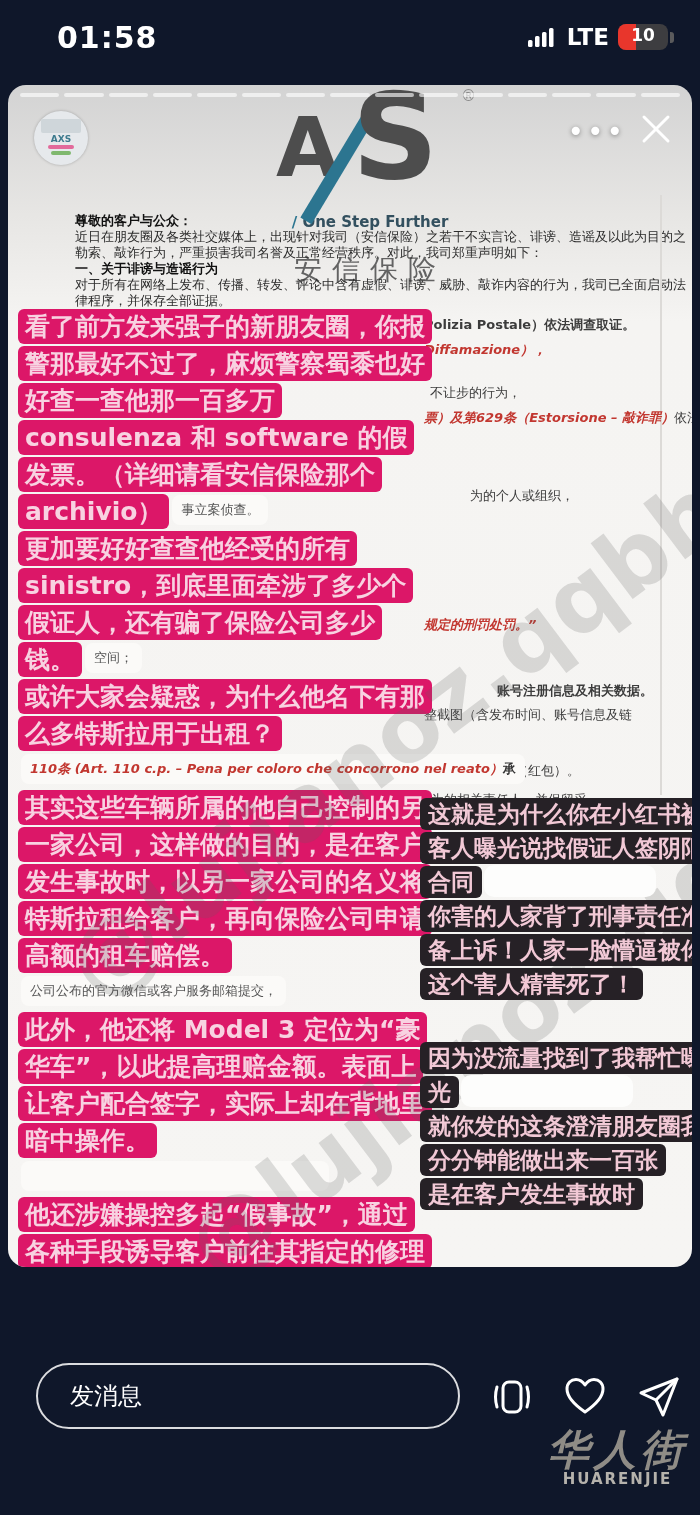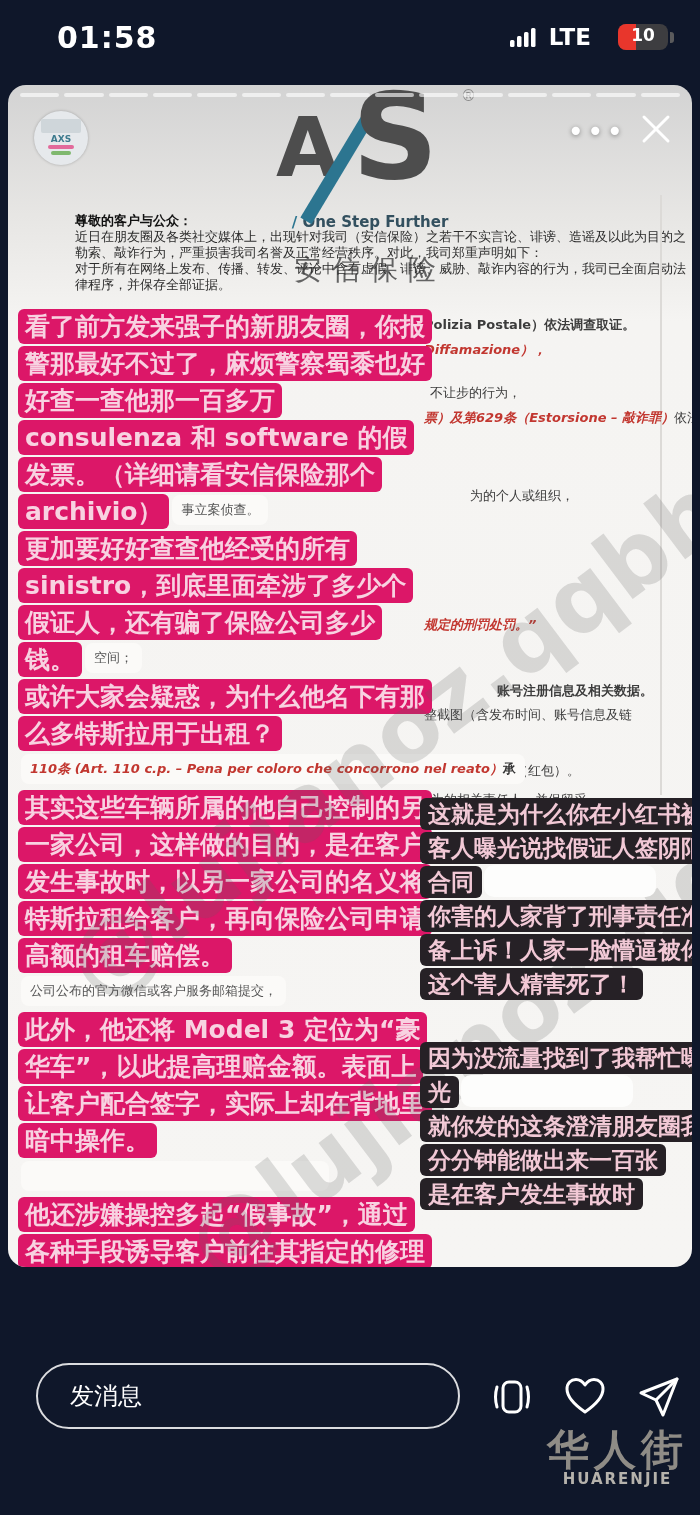--- a/index.html
+++ b/index.html
@@ -85,39 +85,39 @@
   .wm2{left:110px;top:880px;}
 
   
   .msg-pill{position:absolute;left:36px;top:1363px;width:424px;height:66px;border:2px solid rgba(255,255,255,.85);
             border-radius:34px;color:#fff;font-size:24px;line-height:62px;padding-left:32px;box-sizing:border-box;}
   .icon-btn{position:absolute;top:1374px;width:46px;height:46px;}
   .ic-reshare{left:489px;} .ic-heart{left:562px;} .ic-send{left:636px;}
 
   
   .hrj{position:absolute;right:12px;top:1428px;text-align:center;}
-  .hrj-cn{font-family:"DejaVu Serif",serif;font-weight:bold;font-size:42px;
+  .hrj-cn{font-family:"DejaVu Serif",serif;font-style:italic;font-weight:bold;font-size:42px;
           letter-spacing:5px;color:#8f8c86;line-height:44px;}
   .hrj-en{font-size:15px;letter-spacing:2px;color:#b5b2ac;font-weight:bold;margin-top:-2px;}
 </style>
 </head>
 <body>
 
 <div class="screen">
 
   <div class="sb-time">01:58</div>
   <div class="sb-right">
     <svg width="30" height="24" viewBox="0 0 30 24">
       <rect x="0" y="14" width="4.5" height="7" rx="1.5" fill="#fff"></rect>
       <rect x="7" y="10" width="4.5" height="11" rx="1.5" fill="#fff"></rect>
       <rect x="14" y="6" width="4.5" height="15" rx="1.5" fill="#fff"></rect>
       <rect x="21" y="2" width="4.5" height="19" rx="1.5" fill="#fff"></rect>
     </svg>
     <span class="sb-lte">LTE</span>
-    <span style="display:flex;align-items:center;margin-left:18px;">
+    <span style="display:flex;align-items:center;">
       <span class="battery">
         <span class="red"></span>
         <span class="lvl">10</span>
       </span>
       <span class="batt-nub"></span>
     </span>
   </div>
 
   <div class="card">
 
@@ -158,20 +158,21 @@
         <span class="brand-s">S</span>
         <span class="brand-reg">®</span>
       </div>
       <div class="brand-tag"><span class="tslash">∕ </span><span>One Step Further</span></div>
       <div class="brand-cn">安信保险</div>
     </div>
 
     <div class="doc">
       <p class="b">尊敬的客户与公众：</p>
       <p>近日在朋友圈及各类社交媒体上，出现针对我司（安信保险）之若干不实言论、诽谤、造谣及以此为目的之勒索、敲诈行为，严重损害我司名誉及正常经营秩序。对此，我司郑重声明如下：</p>
+      <p class="b">一、关于诽谤与造谣行为</p>
       <p>对于所有在网络上发布、传播、转发、评论中含有虚假、诽谤、威胁、敲诈内容的行为，我司已全面启动法律程序，并保存全部证据。</p>
     </div>
     <div class="page-edge"></div>
 
     <div class="frag bold f1">Polizia Postale）依法调查取证。</div>
     <div class="frag red-it f2">Diffamazione），</div>
     <div class="frag f3">不让步的行为，</div>
     <div class="frag f4"><span class="red-it">票）及第629条（Estorsione – 敲诈罪）</span><span class="bold">依法</span></div>
     <div class="frag f5">为的个人或组织，</div>
     <div class="frag red-it f6">规定的刑罚处罚。”</div>

